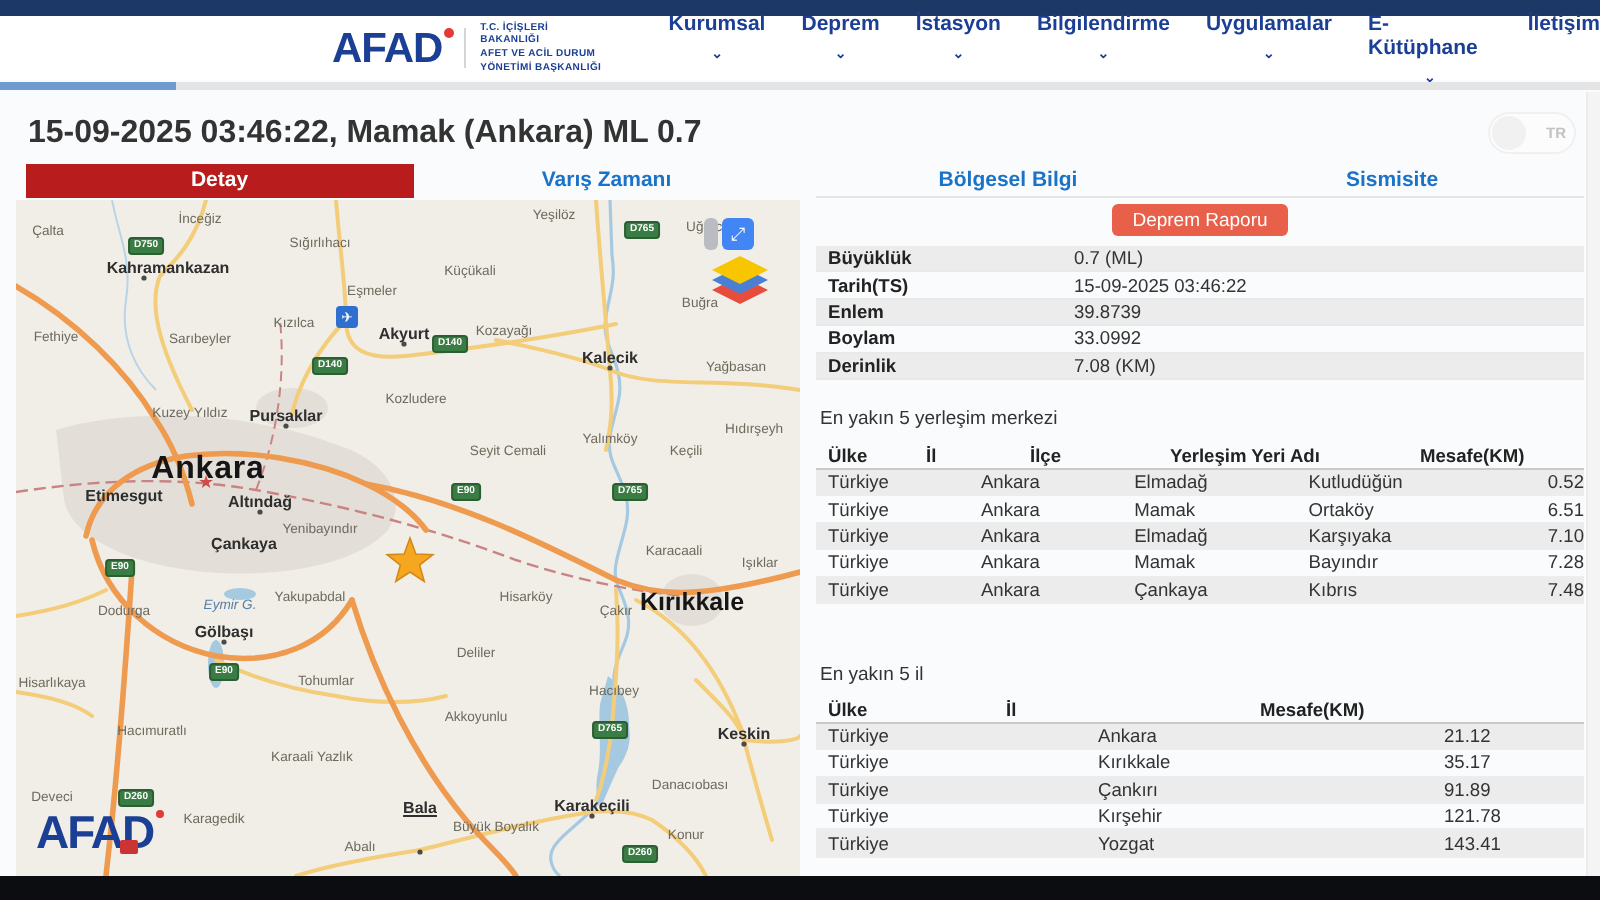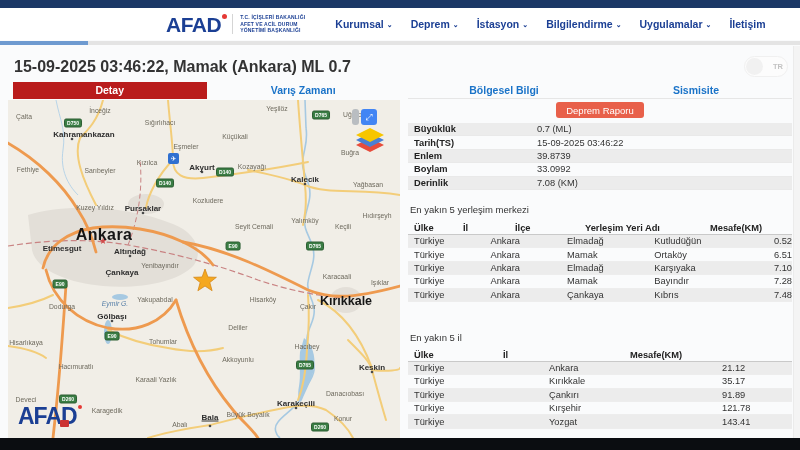--- a/index.html
+++ b/index.html
@@ -12,21 +12,21 @@
   .bottombar { position:absolute; left:0; top:438px; width:800px; height:12px; background:#0b0d11; z-index:50; }
 
   
   .header { position:absolute; left:0; top:8px; width:800px; height:32px; background:#fff; display:flex; align-items:center; padding-left:166px; }
   .logo-row { display:flex; align-items:center; }
   .logo-text { font-size:21px; font-weight:bold; color:#1b3f94; letter-spacing:-0.5px; position:relative; line-height:1; }
   .logo-dot { position:absolute; width:5px; height:5px; background:#e53935; border-radius:50%; top:0; right:-6px; }
   .logo-sep { width:1px; height:20px; background:#d5d5d5; margin:0 7px 0 11px; }
   .logo-sub { font-size:5px; font-weight:bold; color:#1b3f94; line-height:1.35; letter-spacing:.2px; }
   .nav { display:flex; gap:18px; margin-left:30px; }
-  .nav-item { font-size:10.5px; font-weight:bold; color:#1b3f94; display:flex; align-items:center; gap:3px; text-decoration:none; cursor:pointer; }
+  .nav-item { font-size:10.5px; font-weight:bold; color:#1b3f94; display:flex; align-items:center; gap:3px; text-decoration:none; cursor:pointer;flex-direction:column; }
   .nav-chevron { font-size:7px; margin-top:2px; }
 
   
   .progress-track { position:absolute; left:0; top:41px; width:800px; height:4px; background:#e4e4e4; }
   .progress-fill { width:88px; height:4px; background:#6e9ad0; }
 
   
   .page-title { position:absolute; left:14px; top:58px; font-size:16px; font-weight:bold; color:#333; }
   .lang-pill { position:absolute; right:12px; top:56px; width:44px; height:21px; background:#fcfcfc; border:1px solid #f0f0f0; border-radius:11px; display:flex; align-items:center; padding:1px 4px 1px 1px; gap:4px; justify-content:space-between; }
   .lang-circle { width:17px; height:17px; background:#f1f1f1; border-radius:50%; }
@@ -108,20 +108,24 @@
         </a>
       <a class="nav-item">
           <span>Bilgilendirme</span>
           <span class="nav-chevron">⌄</span>
         </a>
       <a class="nav-item">
           <span>Uygulamalar</span>
           <span class="nav-chevron">⌄</span>
         </a>
       <a class="nav-item">
+          <span>E-Kütüphane</span>
+          <span class="nav-chevron">⌄</span>
+        </a>
+      <a class="nav-item">
           <span>İletişim</span>
         </a>
     </nav>
   </header>
 
   <div class="progress-track">
     <div class="progress-fill"></div>
   </div>
 
   <div class="page-title">15-09-2025 03:46:22, Mamak (Ankara) ML 0.7</div>
@@ -202,21 +206,21 @@
         <span class="ml ml-big2" style="left: 338px; top: 201px;">Kırıkkale</span>
         <span class="ml ml-town" style="left: 76px; top: 34px;">Kahramankazan</span>
         <span class="ml ml-town" style="left: 194px; top: 67px;">Akyurt</span>
         <span class="ml ml-town" style="left: 135px; top: 108px;">Pursaklar</span>
         <span class="ml ml-town" style="left: 54px; top: 148px;">Etimesgut</span>
         <span class="ml ml-town" style="left: 122px; top: 151px;">Altındağ</span>
         <span class="ml ml-town" style="left: 114px; top: 172px;">Çankaya</span>
         <span class="ml ml-town" style="left: 104px; top: 216px;">Gölbaşı</span>
         <span class="ml ml-town" style="left: 297px; top: 79px;">Kalecik</span>
         <span class="ml ml-town" style="left: 364px; top: 267px;">Keskin</span>
-        <span class="ml ml-town" style="left: 202px; top: 317px; text-decoration: underline;">Bala</span>
+        <span class="ml ml-town" style="left: 202px; top: 304px; text-decoration: underline;">Bala</span>
         <span class="ml ml-town" style="left: 288px; top: 303px;">Karakeçili</span>
         <span class="ml ml-small" style="left: 16px; top: 16px;">Çalta</span>
         <span class="ml ml-small" style="left: 92px; top: 10px;">İnceğiz</span>
         <span class="ml ml-small" style="left: 152px; top: 22px;">Sığırlıhacı</span>
         <span class="ml ml-small" style="left: 20px; top: 69px;">Fethiye</span>
         <span class="ml ml-small" style="left: 92px; top: 70px;">Sarıbeyler</span>
         <span class="ml ml-small" style="left: 178px; top: 46px;">Eşmeler</span>
         <span class="ml ml-small" style="left: 139px; top: 62px;">Kızılca</span>
         <span class="ml ml-small" style="left: 227px; top: 36px;">Küçükali</span>
         <span class="ml ml-small" style="left: 244px; top: 66px;">Kozayağı</span>

